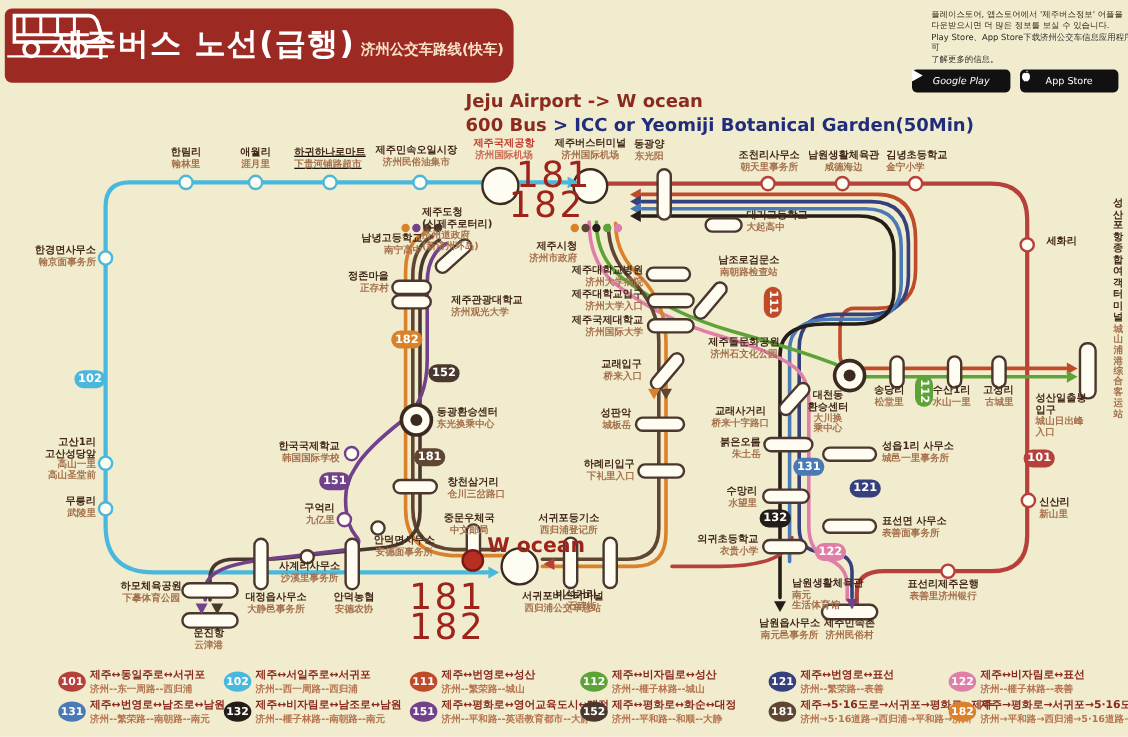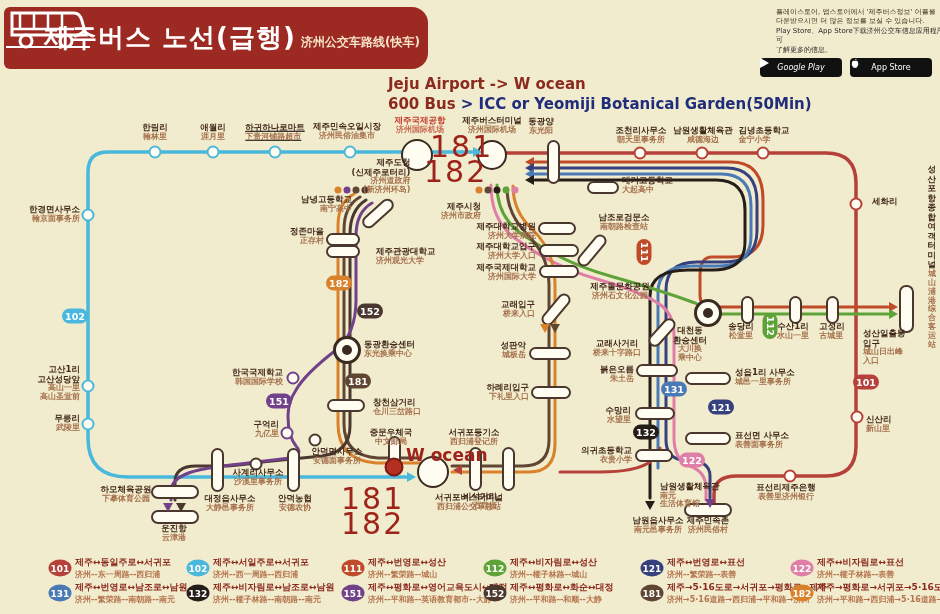--- a/index.html
+++ b/index.html
@@ -175,21 +175,21 @@
       <div class="lbl" style="left: 275px; top: 132px; transform: translate(-50%, -50%); text-align: left; text-decoration: underline;"><span class="ko">하귀하나로마트</span><span class="zh">下贵河铺路超市</span></div>
       <div class="lbl" style="left: 347px; top: 131px; transform: translate(-50%, -50%); text-align: center;"><span class="ko">제주민속오일시장</span><span class="zh">济州民俗油集市</span></div>
       <div class="lbl" style="left: 80px; top: 214px; transform: translate(-100%, -50%); text-align: right;"><span class="ko">한경면사무소</span><span class="zh">翰京面事务所</span></div>
       <div class="lbl" style="left: 80px; top: 383px; transform: translate(-100%, -50%); text-align: right;"><span class="ko">고산1리
 고산성당앞</span><span class="zh">高山一里
 高山圣堂前</span></div>
       <div class="lbl" style="left: 80px; top: 423px; transform: translate(-100%, -50%); text-align: right;"><span class="ko">무릉리</span><span class="zh">武陵里</span></div>
       <div class="lbl red" style="left: 420px; top: 125px; transform: translate(-50%, -50%); text-align: center;"><span class="ko">제주국제공항</span><span class="zh">济州国际机场</span></div>
       <div class="lbl" style="left: 492px; top: 125px; transform: translate(-50%, -50%); text-align: center;"><span class="ko">제주버스터미널</span><span class="zh">济州国际机场</span></div>
       <div class="lbl" style="left: 541px; top: 126px; transform: translate(-50%, -50%); text-align: center;"><span class="ko">동광양</span><span class="zh">东光阳</span></div>
-      <div class="lbl" style="left: 381px; top: 176px; transform: translate(-50%, -50%); text-align: right;"><span class="ko">제주도청
+      <div class="lbl" style="left: 381px; top: 192px; transform: translate(-50%, -50%); text-align: left;"><span class="ko">제주도청
 (신제주로터리)</span><span class="zh">济州道政府
 (新济州环岛)</span></div>
       <div class="lbl" style="left: 352px; top: 204px; transform: translate(-100%, -50%); text-align: right;"><span class="ko">남녕고등학교</span><span class="zh">南宁高中</span></div>
       <div class="lbl" style="left: 324px; top: 236px; transform: translate(-100%, -50%); text-align: right;"><span class="ko">정존마을</span><span class="zh">正存村</span></div>
       <div class="lbl" style="left: 376px; top: 256px; transform: translate(0px, -50%); text-align: left;"><span class="ko">제주관광대학교</span><span class="zh">济州观光大学</span></div>
       <div class="lbl" style="left: 481px; top: 211px; transform: translate(-100%, -50%); text-align: right;"><span class="ko">제주시청</span><span class="zh">济州市政府</span></div>
       <div class="lbl" style="left: 536px; top: 231px; transform: translate(-100%, -50%); text-align: right;"><span class="ko">제주대학교병원</span><span class="zh">济州大学病院</span></div>
       <div class="lbl" style="left: 536px; top: 251px; transform: translate(-100%, -50%); text-align: right;"><span class="ko">제주대학교입구</span><span class="zh">济州大学入口</span></div>
       <div class="lbl" style="left: 536px; top: 272px; transform: translate(-100%, -50%); text-align: right;"><span class="ko">제주국제대학교</span><span class="zh">济州国际大学</span></div>
       <div class="lbl" style="left: 535px; top: 309px; transform: translate(-100%, -50%); text-align: right;"><span class="ko">교래입구</span><span class="zh">桥来入口</span></div>
@@ -221,21 +221,21 @@
       <div class="lbl" style="left: 620px; top: 291px; transform: translate(-50%, -50%); text-align: center;"><span class="ko">제주돌문화공원</span><span class="zh">济州石文化公园</span></div>
       <div class="lbl" style="left: 617px; top: 348px; transform: translate(-50%, -50%); text-align: center;"><span class="ko">교래사거리</span><span class="zh">桥来十字路口</span></div>
       <div class="lbl" style="left: 634px; top: 374px; transform: translate(-100%, -50%); text-align: right;"><span class="ko">붉은오름</span><span class="zh">朱土岳</span></div>
       <div class="lbl" style="left: 631px; top: 415px; transform: translate(-100%, -50%); text-align: right;"><span class="ko">수망리</span><span class="zh">水望里</span></div>
       <div class="lbl" style="left: 632px; top: 455px; transform: translate(-100%, -50%); text-align: right;"><span class="ko">의귀초등학교</span><span class="zh">衣贵小学</span></div>
       <div class="lbl" style="left: 690px; top: 344px; transform: translate(-50%, -50%); text-align: center;"><span class="ko">대천동
 환승센터</span><span class="zh">大川换
 乘中心</span></div>
       <div class="lbl" style="left: 741px; top: 331px; transform: translate(-50%, -50%); text-align: center;"><span class="ko">송당리</span><span class="zh">松堂里</span></div>
       <div class="lbl" style="left: 793px; top: 331px; transform: translate(-50%, -50%); text-align: center;"><span class="ko">수산1리</span><span class="zh">水山一里</span></div>
-      <div class="lbl" style="left: 832px; top: 331px; transform: translate(-50%, -50%); text-align: left;"><span class="ko">고성리</span><span class="zh">古城里</span></div>
+      <div class="lbl" style="left: 832px; top: 331px; transform: translate(-50%, -50%); text-align: right;"><span class="ko">고성리</span><span class="zh">古城里</span></div>
       <div class="lbl" style="left: 863px; top: 347px; transform: translate(0px, -50%); text-align: left;"><span class="ko">성산일출봉
 입구</span><span class="zh">城山日出峰
 入口</span></div>
       <div class="lbl" style="left: 735px; top: 377px; transform: translate(0px, -50%); text-align: left;"><span class="ko">성읍1리 사무소</span><span class="zh">城邑一里事务所</span></div>
       <div class="lbl" style="left: 735px; top: 440px; transform: translate(0px, -50%); text-align: left;"><span class="ko">표선면 사무소</span><span class="zh">表善面事务所</span></div>
       <div class="lbl" style="left: 866px; top: 424px; transform: translate(0px, -50%); text-align: left;"><span class="ko">신산리</span><span class="zh">新山里</span></div>
       <div class="lbl" style="left: 786px; top: 492px; transform: translate(-50%, -50%); text-align: center;"><span class="ko">표선리제주은행</span><span class="zh">表善里济州银行</span></div>
       <div class="lbl" style="left: 660px; top: 496px; transform: translate(0px, -50%); text-align: left;"><span class="ko">남원생활체육관</span><span class="zh">南元
 生活体育馆</span></div>
       <div class="lbl" style="left: 658px; top: 525px; transform: translate(-50%, -50%); text-align: center;"><span class="ko">남원읍사무소</span><span class="zh">南元邑事务所</span></div>

